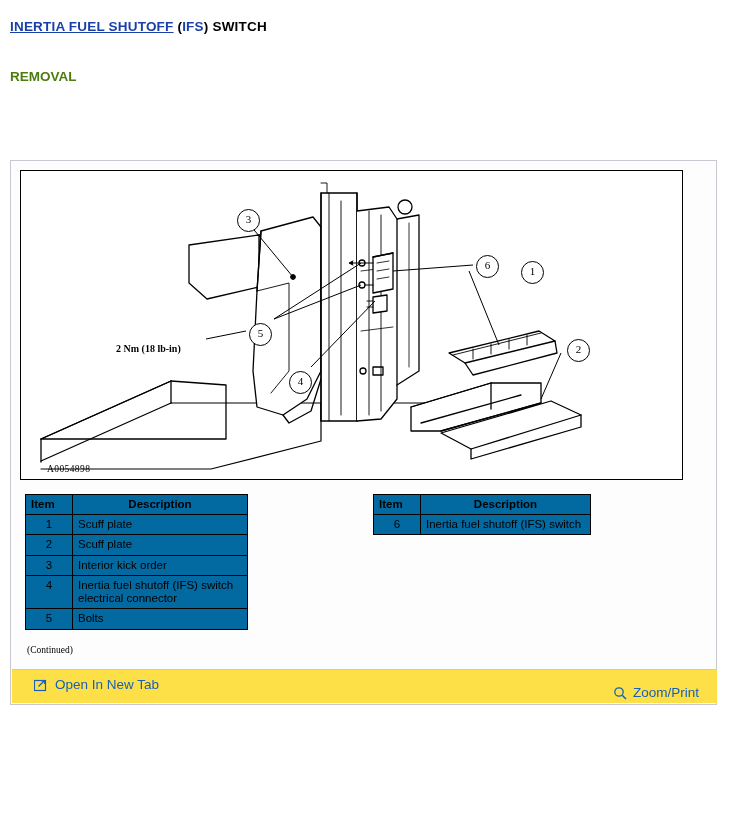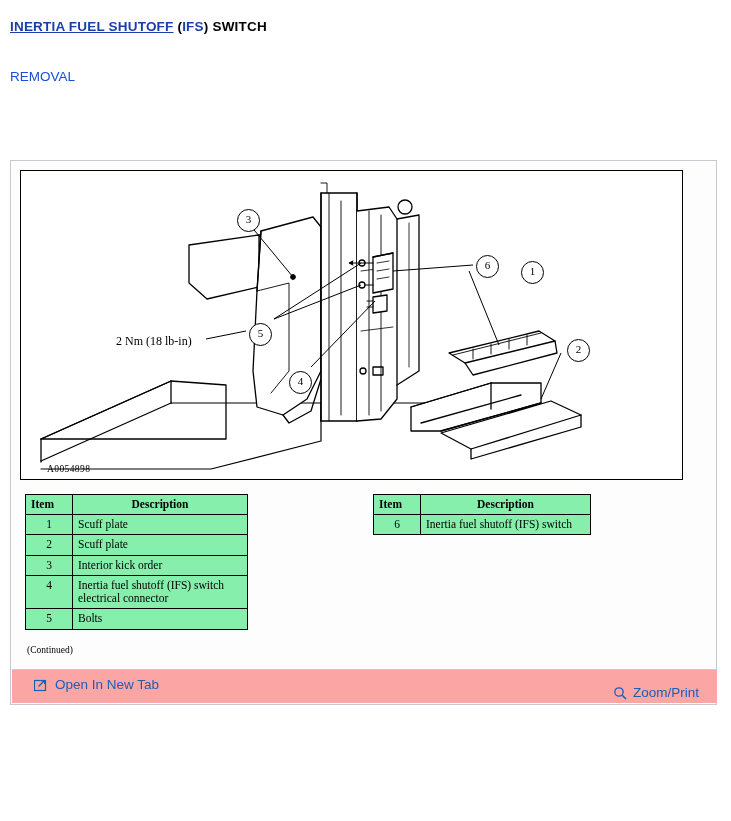--- a/index.html
+++ b/index.html
@@ -38,22 +38,22 @@
     color: #1a3fa8;
   }
   .heading .plain {
     color: #000000;
   }
   .subheading {
     position: absolute;
     left: 10px;
     top: 69px;
     font-size: 13.5px;
-    font-weight: normal;
-    color: #1d4ed8;
+    font-weight: bold;
+    color: #4d7c0f;
   }
 
   
   .figure-panel {
     position: absolute;
     left: 10px;
     top: 160px;
     width: 707px;
     height: 545px;
     background: #fdfdfd;
@@ -75,23 +75,23 @@
     position: absolute;
     left: 26px;
     top: 293px;
     font-size: 9.5px;
     font-family: Liberation Serif, serif;
     letter-spacing: 0.4px;
   }
   .torque-label {
     position: absolute;
     left: 95px;
-    top: 163px;
-    font-size: 12px;
-    font-weight: normal;
+    top: 172px;
+    font-size: 10px;
+    font-weight: bold;
     font-family: "Liberation Serif", serif;
     white-space: nowrap;
   }
 
   .callout {
     position: absolute;
     width: 21px;
     height: 21px;
     border: 1.4px solid #000;
     border-radius: 50%;
@@ -110,24 +110,24 @@
     width: 223px;
   }
   .table-wrap-right {
     position: absolute;
     left: 362px;
     top: 333px;
     width: 218px;
   }
   table.parts {
     border-collapse: collapse;
-    font-family: Liberation Serif, serif;
+    font-family: Liberation Sans, sans-serif;
     font-size: 11.5px;
     width: 100%;
-    background: #86efac;
+    background: #0369a1;
   }
   table.parts th, table.parts td {
     border: 1px solid #000;
     padding: 3px 5px;
     vertical-align: top;
     line-height: 1.15;
   }
   table.parts th {
     font-weight: bold;
     text-align: center;
@@ -145,21 +145,21 @@
   }
 
   
   .footer-bar {
     position: absolute;
     left: 1px;
     bottom: 1px;
     width: 705px;
     height: 34px;
     border-top: 1px solid #c8c8d0;
-    background: #fca5a5;
+    background: #fde047;
     box-sizing: border-box;
   }
   .footer-left {
     position: absolute;
     left: 22px;
     top: 7px;
     display: flex;
     align-items: center;
     gap: 7px;
     color: #1a5fb4;

